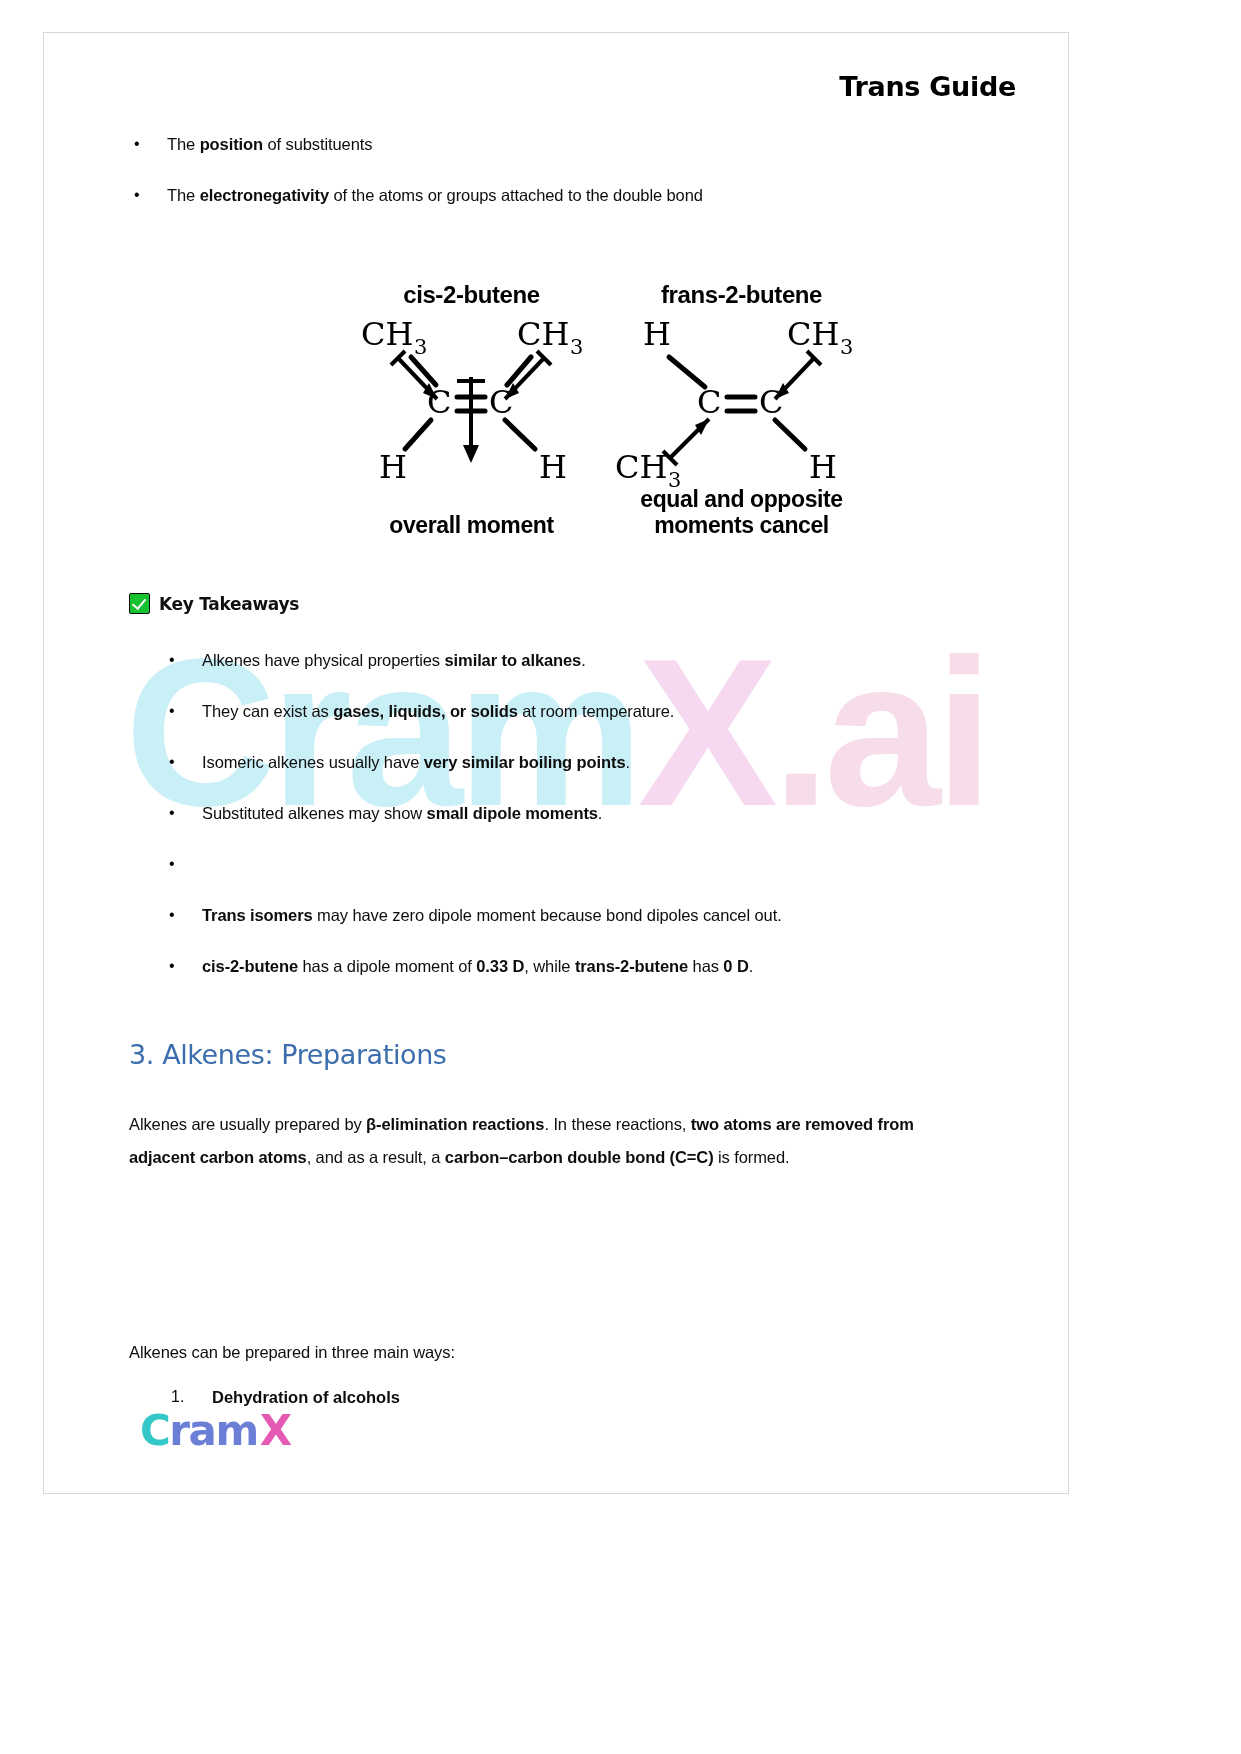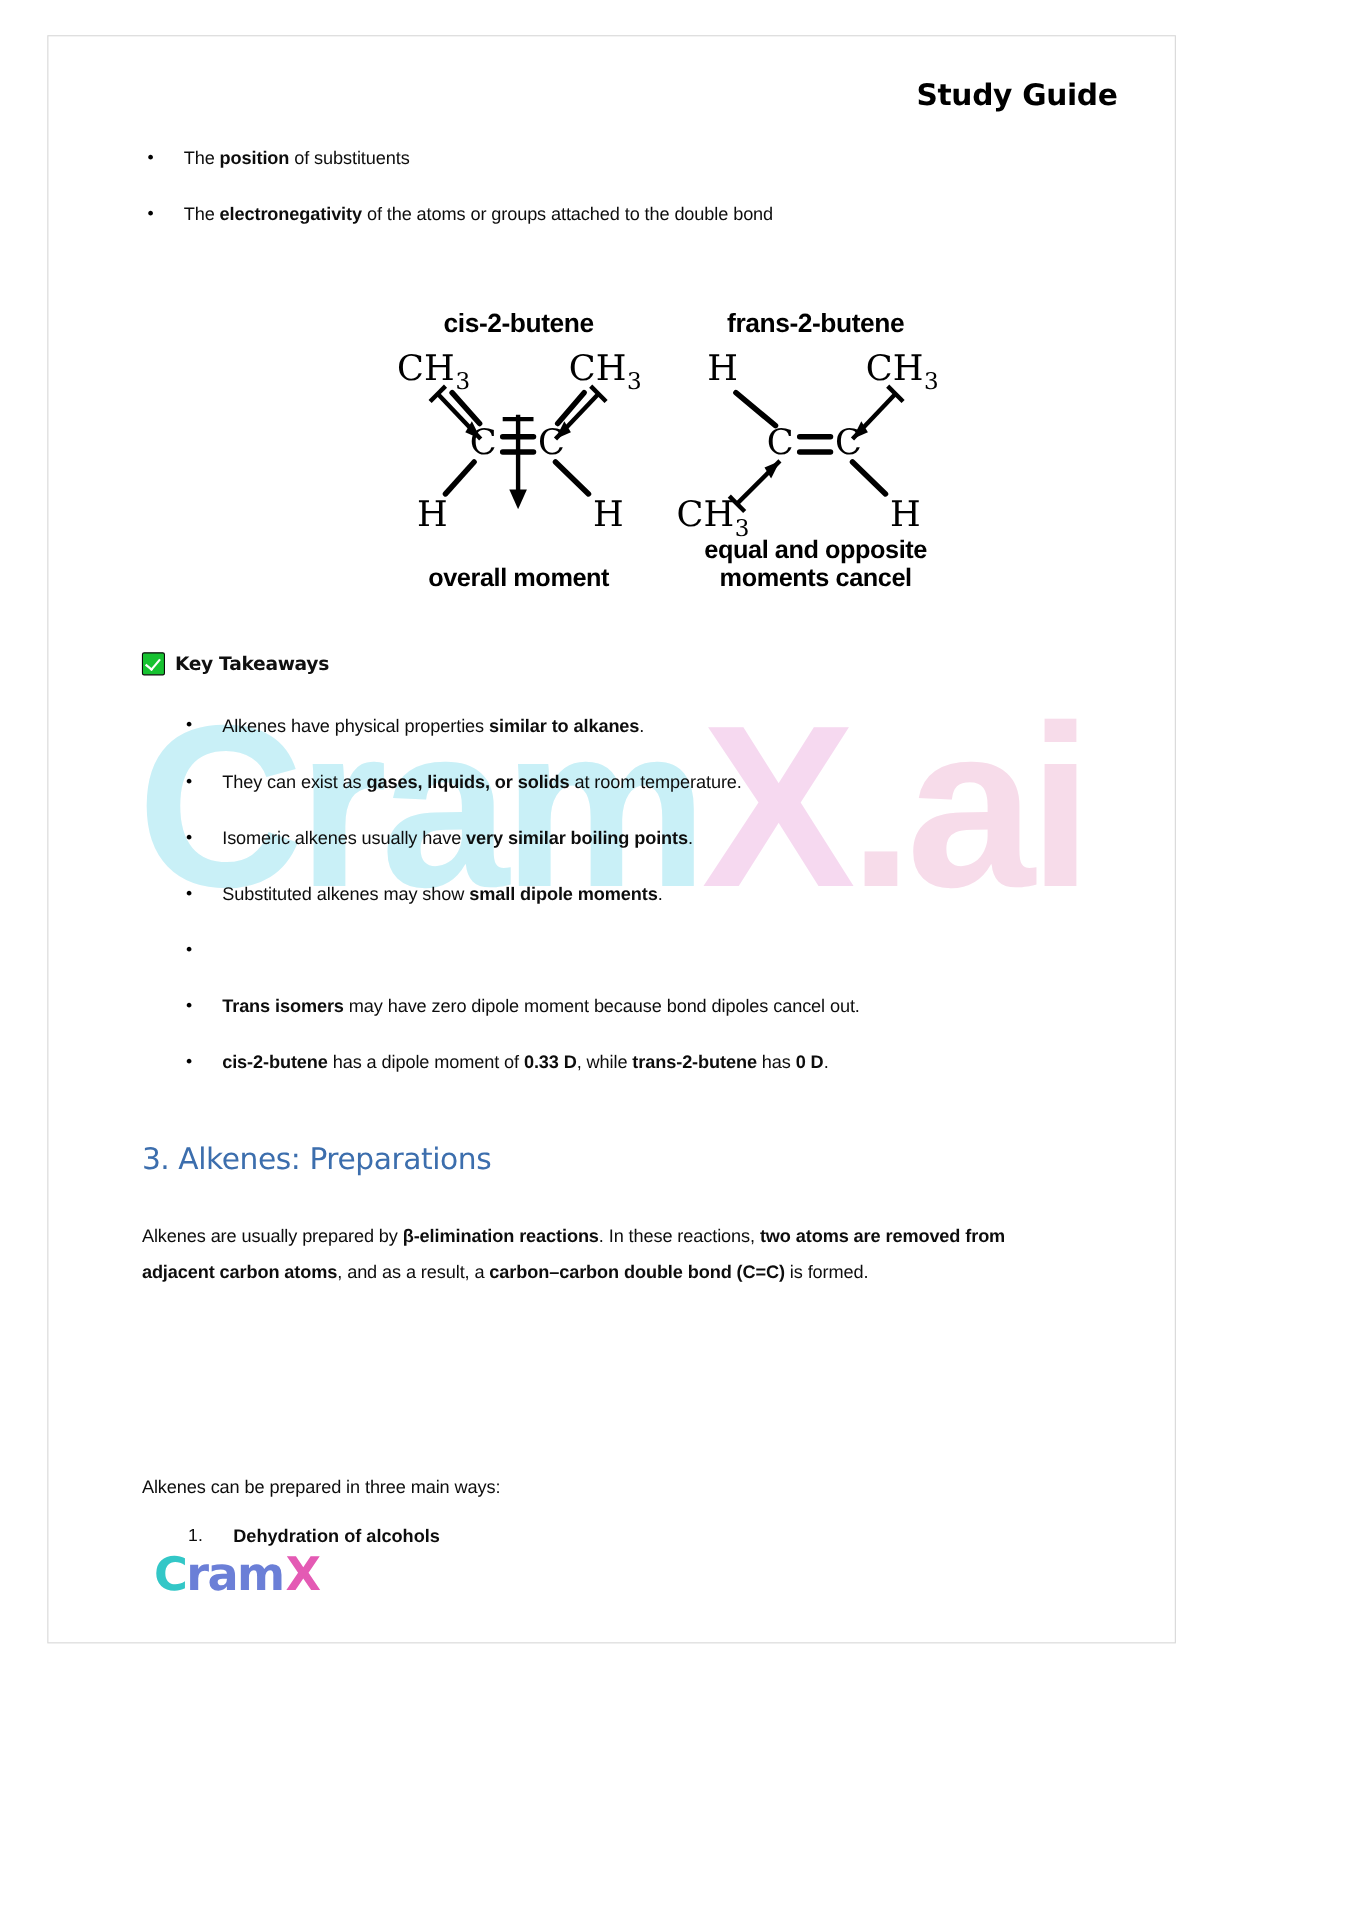--- a/index.html
+++ b/index.html
@@ -252,21 +252,21 @@
 <div class="page">
 
   <div class="watermark">
     <div class="watermark-text">
       <span class="wm-cram">Cram</span><span class="wm-x">X</span><span class="wm-dotai">.ai</span>
     </div>
   </div>
 
   <div class="page-inner">
 
-    <div class="doc-header">Study Guide</div>
+    <div class="doc-header">Trans Guide</div>
 
     <div class="bullet-row" style="left:85px; top:100px; width:800px;">
       <span class="bullet-dot">•</span>
       <span class="bullet-text">The <b>position</b> of substituents</span>
     </div>
     <div class="bullet-row" style="left:85px; top:151px; width:800px;">
       <span class="bullet-dot">•</span>
       <span class="bullet-text">The <b>electronegativity</b> of the atoms or groups attached to the double bond</span>
     </div>
 

